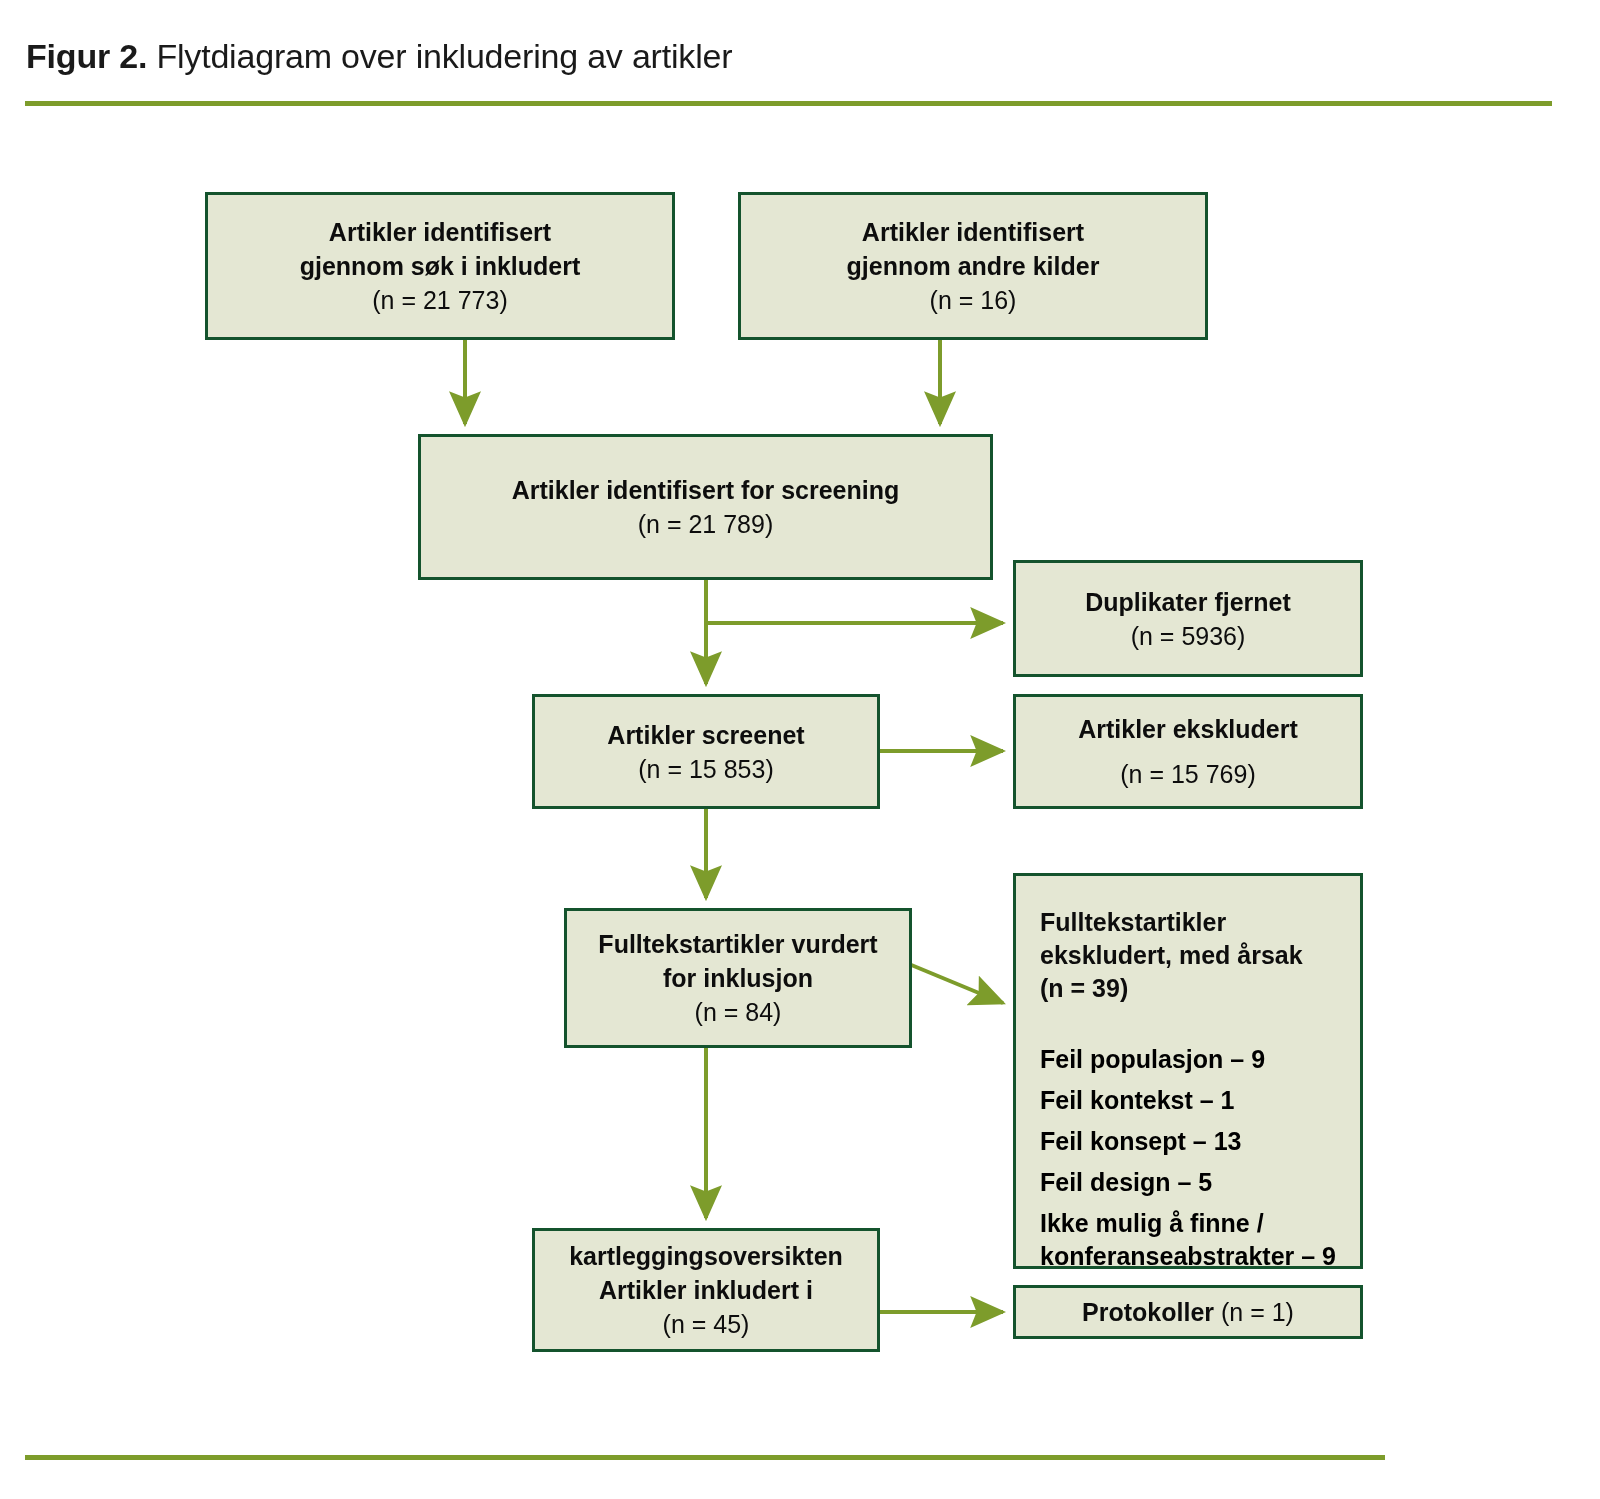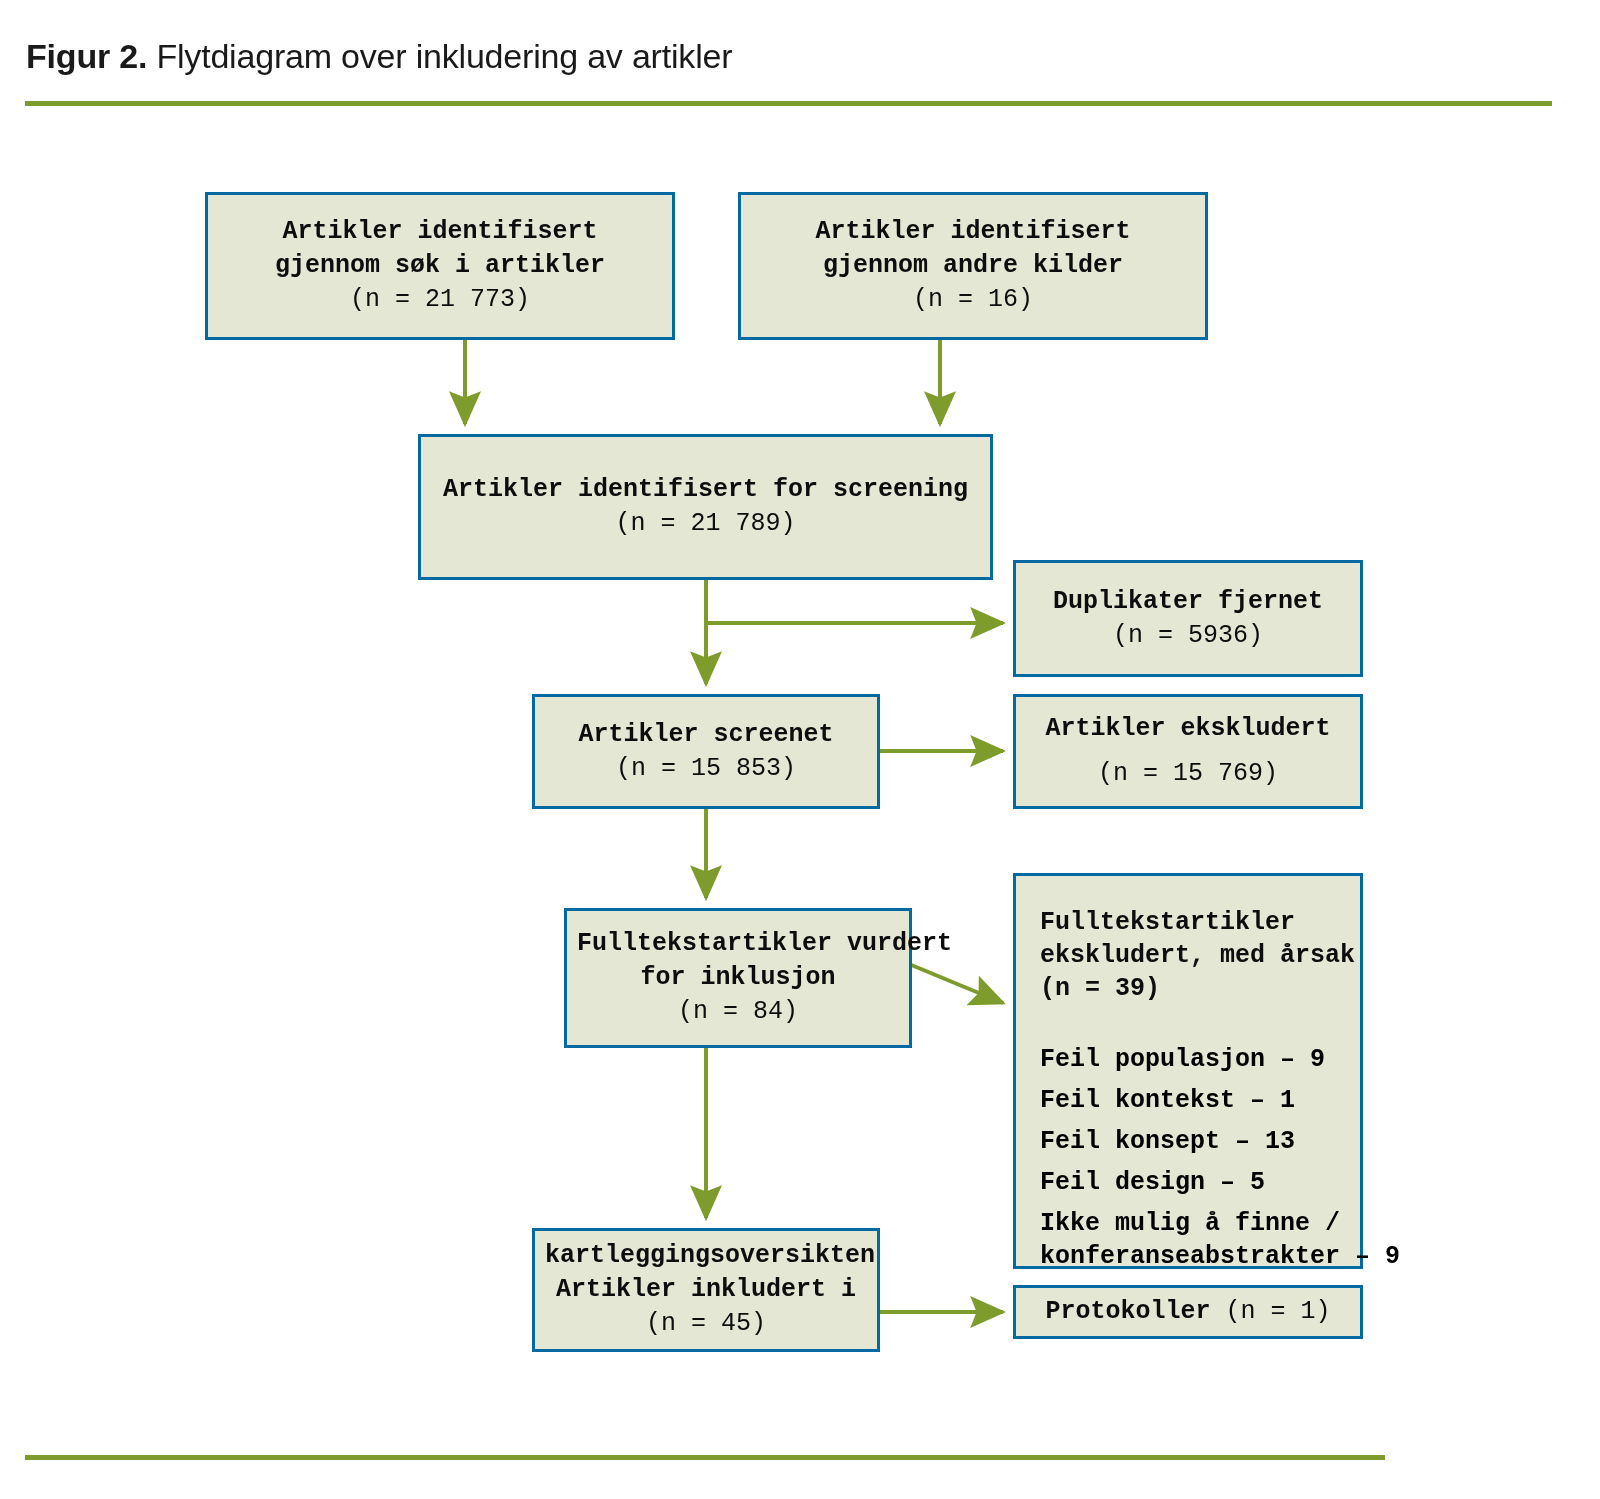--- a/index.html
+++ b/index.html
@@ -63,27 +63,26 @@
     width: 1600px;
     height: 1499px;
     pointer-events: none;
   }
 
   
   .node {
     position: absolute;
     box-sizing: border-box;
     background: #e4e7d3;
-    border: 3px solid #0369a1;
+    border: 3px solid #14532d;
     display: flex;
     flex-direction: column;
     justify-content: center;
     align-items: center;
     padding: 6px 10px;
-    font-family: Liberation Mono, monospace;
   }
   .node .line {
     display: block;
     width: 100%;
     text-align: center;
     font-size: 25px;
     line-height: 34px;
     font-weight: bold;
     color: #0d0d0d;
     white-space: nowrap;
@@ -166,21 +165,21 @@
 
     <path d="M880,952 L1003,1003" stroke="#7d9c2b" stroke-width="4" fill="none" marker-end="url(#arrowhead)"></path>
 
     <path d="M706,1048 L706,1218" stroke="#7d9c2b" stroke-width="4" fill="none" marker-end="url(#arrowhead)"></path>
 
     <path d="M880,1312 L1003,1312" stroke="#7d9c2b" stroke-width="4" fill="none" marker-end="url(#arrowhead)"></path>
   </svg>
 
   <div class="node" id="node-db-search">
     <span class="line">Artikler identifisert</span>
-    <span class="line">gjennom søk i artikler</span>
+    <span class="line">gjennom søk i inkludert</span>
     <span class="line count">(n = 21 773)</span>
   </div>
 
   <div class="node" id="node-other-sources">
     <span class="line">Artikler identifisert</span>
     <span class="line">gjennom andre kilder</span>
     <span class="line count">(n = 16)</span>
   </div>
 
   <div class="node" id="node-screening-id">

